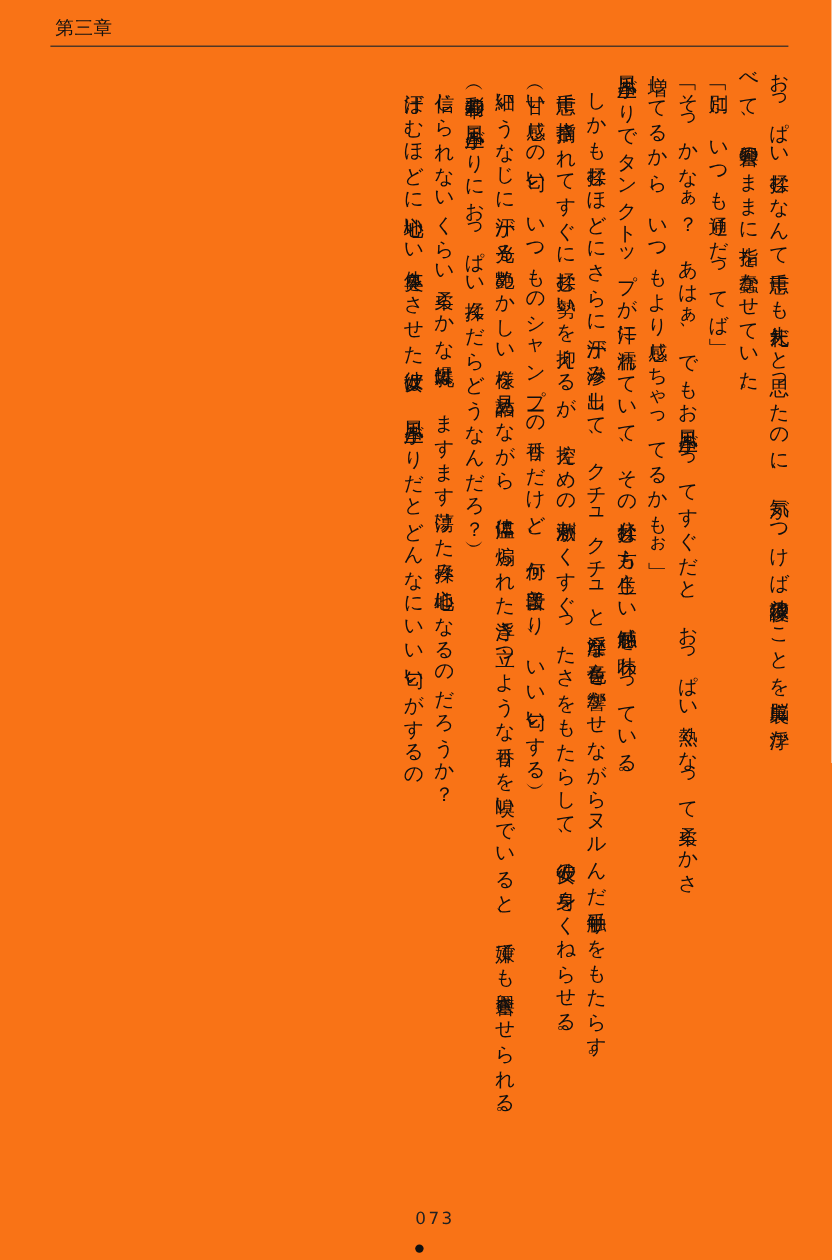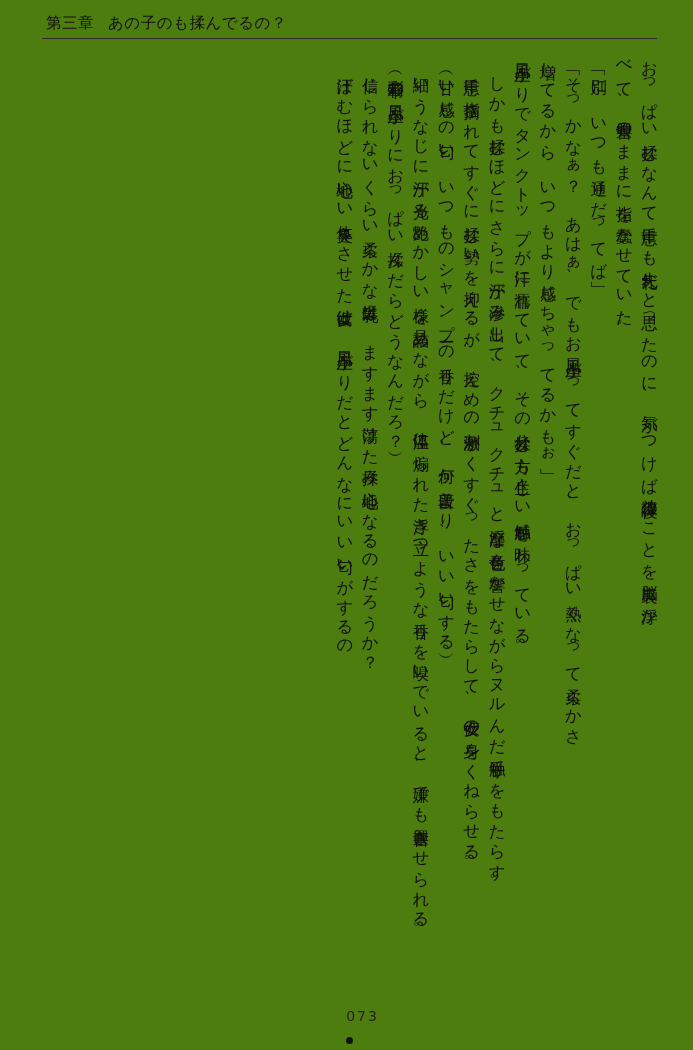--- a/index.html
+++ b/index.html
@@ -15,21 +15,21 @@
     color: #111111;
     position: relative;
   }
 
   .page {
     position: absolute;
     left: 0;
     top: 0;
     width: 693px;
     height: 1050px;
-    background: #4d7c0f;
+    background: #f97316;
   }
 
   
   .chapter-header {
     position: absolute;
     top: 8px;
     left: 46px;
     right: 40px;
     height: 30px;
     display: flex;
@@ -111,21 +111,20 @@
     background: #111;
   }
 </style>
 </head>
 <body>
 
 <div class="page">
 
   <div class="chapter-header">
     <span class="chapter-number">第三章</span>
-    <span class="chapter-title">あの子のも揉んでるの？</span>
   </div>
   <div class="header-rule"></div>
 
   <div class="body-area" id="body-area">
       <div class="vline">おっぱい揉むなんて千恵にも失礼だと思ったのに、気がつけば放課後のことを脳裏に浮か</div>
       <div class="vline">べて、興奮のままに指を蠢かせていた。</div>
       <div class="vline indent">「別に、いつも通りだってば」</div>
       <div class="vline indent">「そっかなぁ？　あはぁ、でもお風呂上がってすぐだと、おっぱい熱くなって柔らかさ</div>
       <div class="vline">増してるから、いつもより感じちゃってるかもぉ」</div>
       <div class="vline">風呂上がりでタンクトップが汗に濡れていて、その分揉む方も生々しい感触を味わっている。</div>

